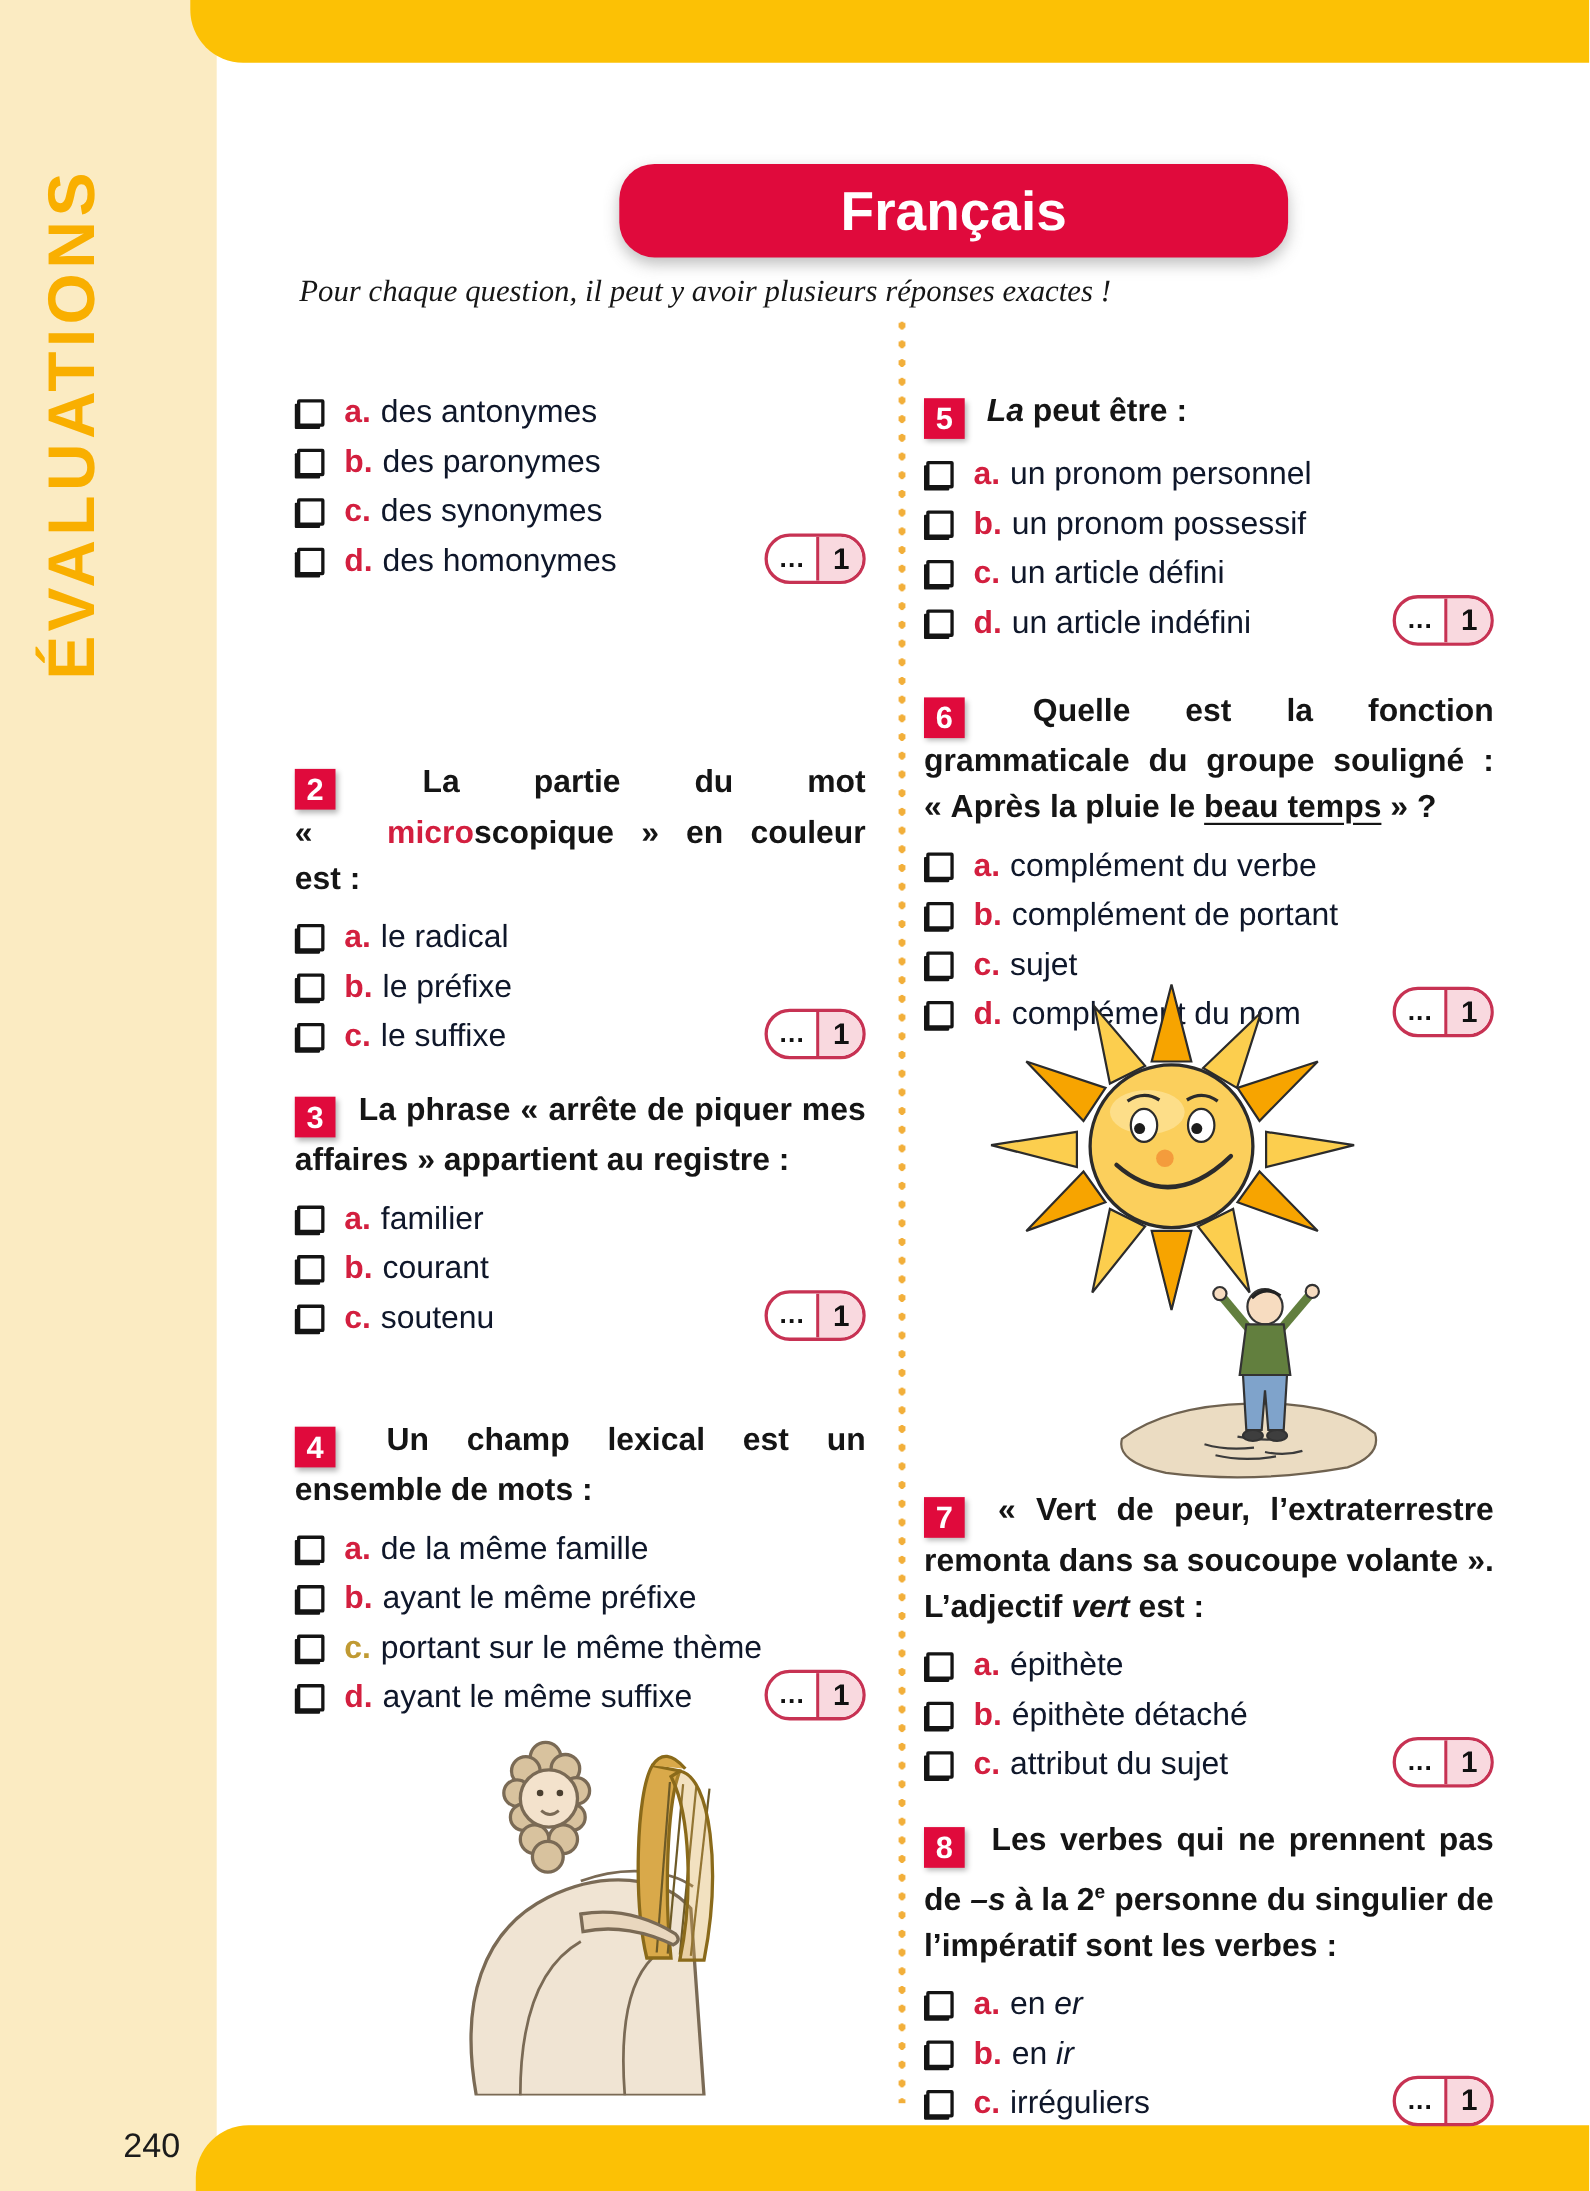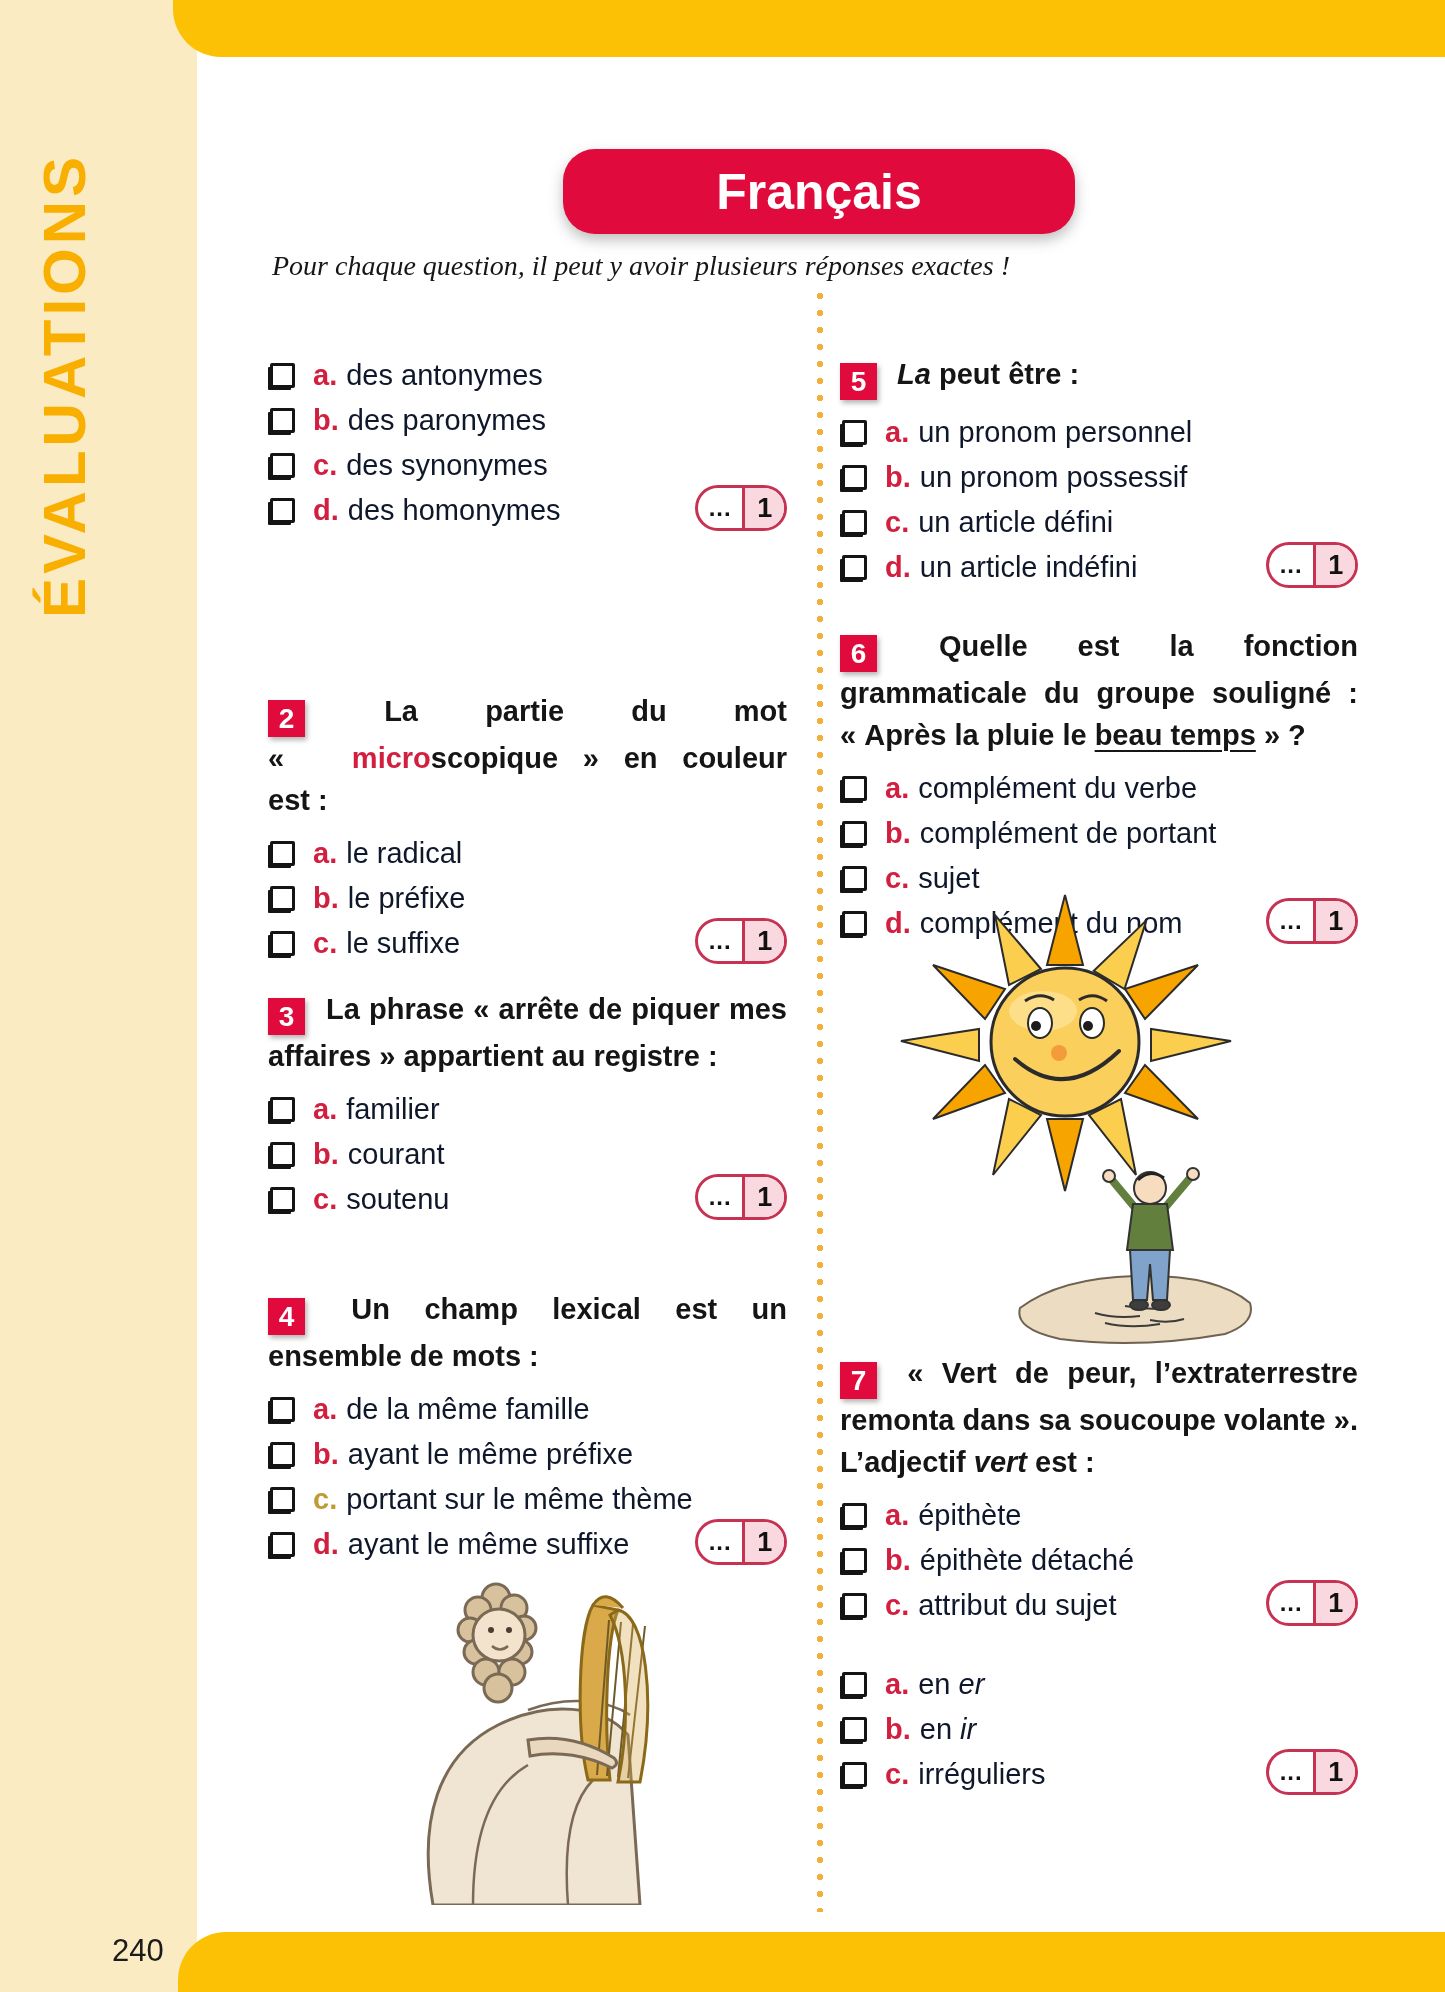--- a/index.html
+++ b/index.html
@@ -10,21 +10,21 @@
   .sidebar{position:absolute;left:0;top:0;width:197px;height:100%;background:#FBEBC2;}
   .sidebar-label{position:absolute;left:30px;top:618px;transform:rotate(-90deg);transform-origin:0 0;
         width:520px;font-size:60px;font-weight:700;letter-spacing:4px;color:#F9AF00;white-space:nowrap;}
   .top-band{position:absolute;left:173px;right:0;top:0;height:57px;background:#FCC105;
         border-bottom-left-radius:48px;}
   .bottom-band{position:absolute;left:178px;right:0;bottom:0;height:60px;background:#FCC105;
         border-top-left-radius:48px;}
   .page-number{position:absolute;left:112px;top:1933px;font-size:31px;font-weight:400;color:#1b1b1b;}
 
   
-  .banner{position:absolute;left:563px;top:149px;width:512px;height:85px;background:#E00A3C;
+  .banner{position:absolute;left:563px;top:149px;width:608px;height:85px;background:#E00A3C;
         border-radius:32px;display:flex;align-items:center;justify-content:center;
         box-shadow:0 6px 14px rgba(110,110,110,.45);}
   .banner span{color:#fff;font-size:50px;font-weight:700;}
   .instruction{position:absolute;left:272px;top:250px;font-family:"Liberation Serif","DejaVu Serif",serif;
         font-style:italic;font-size:28px;color:#161616;}
 
   
   #left-col,#right-col{position:absolute;top:0;height:100%;}
   #left-col{left:268px;width:519px;}
   #right-col{left:840px;width:518px;}
@@ -312,20 +312,23 @@
     </div>
 
     <div class="score-pill">
       <span class="score-dots">...</span>
       <span class="score-points">1</span>
     </div>
   </div>
     </div>
 
     <div class="question">
+      <div class="q-head">
+        <span class="q-num">8</span><span class="q-text"> Les verbes qui ne prennent pas de <i>–s</i> à la 2<sup>e</sup>&nbsp;personne du singulier de l’impératif sont les verbes&nbsp;:</span>
+      </div>
       <div class="options">
     <div class="option">
       <span class="checkbox"></span>
       <span class="opt-letter">a.</span>
       <span class="opt-text">en <i>er</i></span>
     </div>
 
     <div class="option">
       <span class="checkbox"></span>
       <span class="opt-letter">b.</span>

